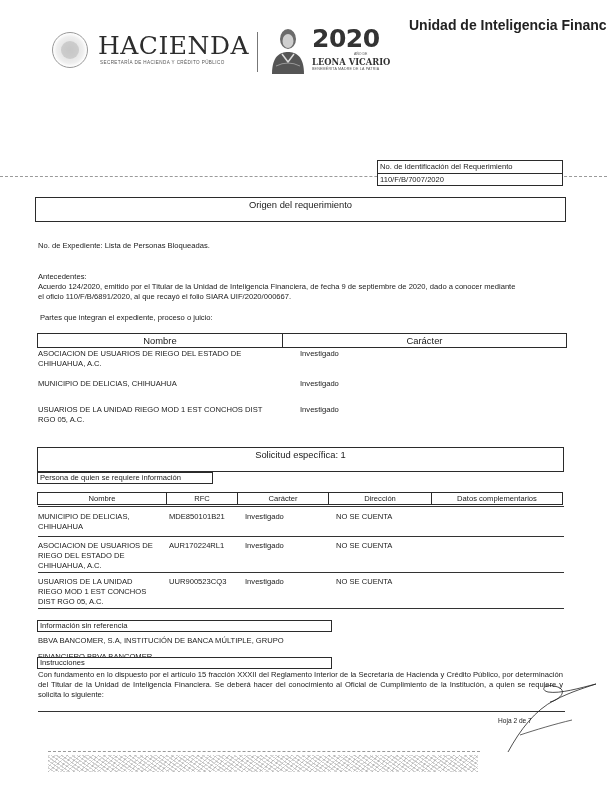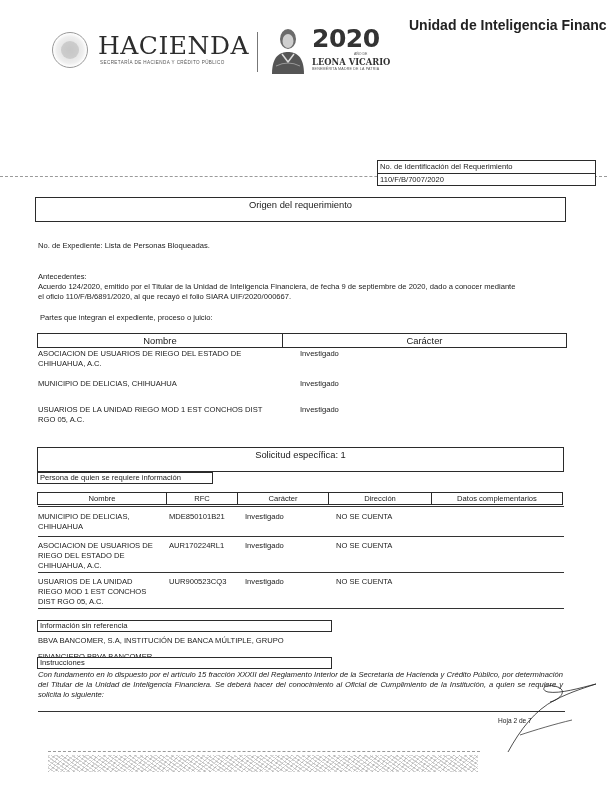--- a/index.html
+++ b/index.html
@@ -18,21 +18,21 @@
   .hacienda { left: 98px; top: 31px; font-family: "DejaVu Serif", serif; font-size: 25px; letter-spacing: 0.5px; color: #2d2d2d; }
   .hacienda-sub { left: 100px; top: 60px; font-size: 4.6px; letter-spacing: 0.4px; color: #555; white-space: nowrap; }
   .vsep { left: 257px; top: 32px; width: 1px; height: 40px; background: #777; }
   .portrait { left: 268px; top: 26px; width: 40px; height: 48px; }
   .yr2020 { left: 312px; top: 24px; font-family: "DejaVu Sans", sans-serif; font-weight: bold; font-size: 25px; color: #333; letter-spacing: -0.5px; }
   .anode { left: 354px; top: 52px; font-size: 3.5px; color:#555; }
   .leona { left: 312px; top: 57px; font-family: "DejaVu Serif", serif; font-weight: bold; font-size: 8.4px; color: #333; white-space: nowrap; }
   .leona-sub { left: 312px; top: 67px; font-size: 3.6px; color: #555; white-space: nowrap; letter-spacing: 0.2px; }
 
   
-  .id-box { left: 377px; top: 160px; width: 219px; height: 26px; }
+  .id-box { left: 377px; top: 160px; width: 186px; height: 26px; }
   .id-box .row { height: 12px; line-height: 12px; padding-left: 2px; font-size: 7.6px; white-space: nowrap; }
   .id-box .row + .row { border-top: 1px solid #2b2b2b; }
 
   .section-box { left: 35px; width: 531px; height: 25px; line-height: 14px; text-align: center; font-size: 9.4px; }
 
   .para { left: 38px; font-size: 7.6px; line-height: 10px; white-space: nowrap; }
 
   
   .partes-head { left: 37px; top: 333px; width: 530px; height: 15px; }
   .partes-head .c { position: absolute; top: 0; height: 13px; line-height: 13px; text-align: center; font-size: 9.4px; }
@@ -163,21 +163,21 @@
   <div class="r">UUR900523CQ3</div>
   <div class="ch">Investigado</div>
   <div class="d">NO SE CUENTA</div>
 </div>
 <div class="solidline" style="left:38px; top:608px; width:526px;"></div>
 
 <div class="box small-label-box" style="top:620px; width:295px;">Información sin referencia</div>
 <div class="abs para" style="top:636px;">BBVA BANCOMER, S.A, INSTITUCIÓN DE BANCA MÚLTIPLE, GRUPO</div>
 <div class="abs para" style="top:652px;">FINANCIERO BBVA BANCOMER</div>
 <div class="box small-label-box" style="top:657px; width:295px;">Instrucciones</div>
-<div class="abs justify" style="top:670px;font-style:italic;">Con fundamento en lo dispuesto por el artículo 15 fracción XXXII del Reglamento Interior de la Secretaría de Hacienda y Crédito Público, por determinación del Titular de la Unidad de Inteligencia Financiera. Se deberá hacer del conocimiento al Oficial de Cumplimiento de la Institución, a quien se requiere y solicita lo siguiente:</div>
+<div class="abs justify" style="top:670px;">Con fundamento en lo dispuesto por el artículo 15 fracción XXXII del Reglamento Interior de la Secretaría de Hacienda y Crédito Público, por determinación del Titular de la Unidad de Inteligencia Financiera. Se deberá hacer del conocimiento al Oficial de Cumplimiento de la Institución, a quien se requiere y solicita lo siguiente:</div>
 
 <div class="solidline" style="left:38px; top:711px; width:527px;"></div>
 
 <div class="abs hoja">Hoja 2 de 7</div>
 
 <svg class="abs" style="left:500px; top:680px; width:100px; height:75px;" viewBox="0 0 100 75">
   <path d="M8 72 C20 50 35 30 55 20 C70 12 90 6 96 4 C80 8 60 14 48 12 C40 10 44 4 54 6 C70 9 60 20 50 22" stroke="#222" stroke-width="0.8" fill="none"></path>
   <path d="M20 55 C35 50 55 44 72 40" stroke="#222" stroke-width="0.7" fill="none"></path>
 </svg>
 

